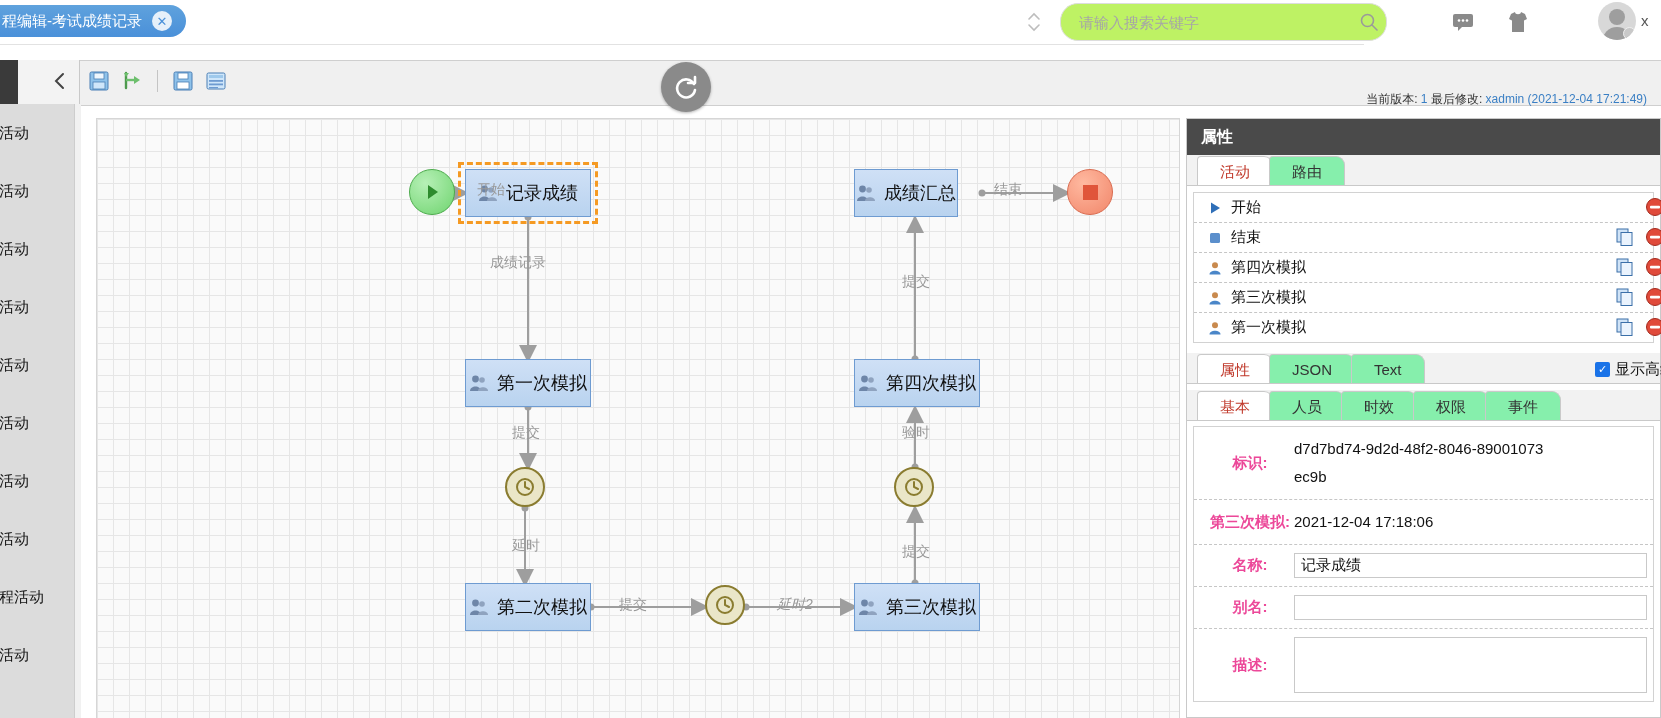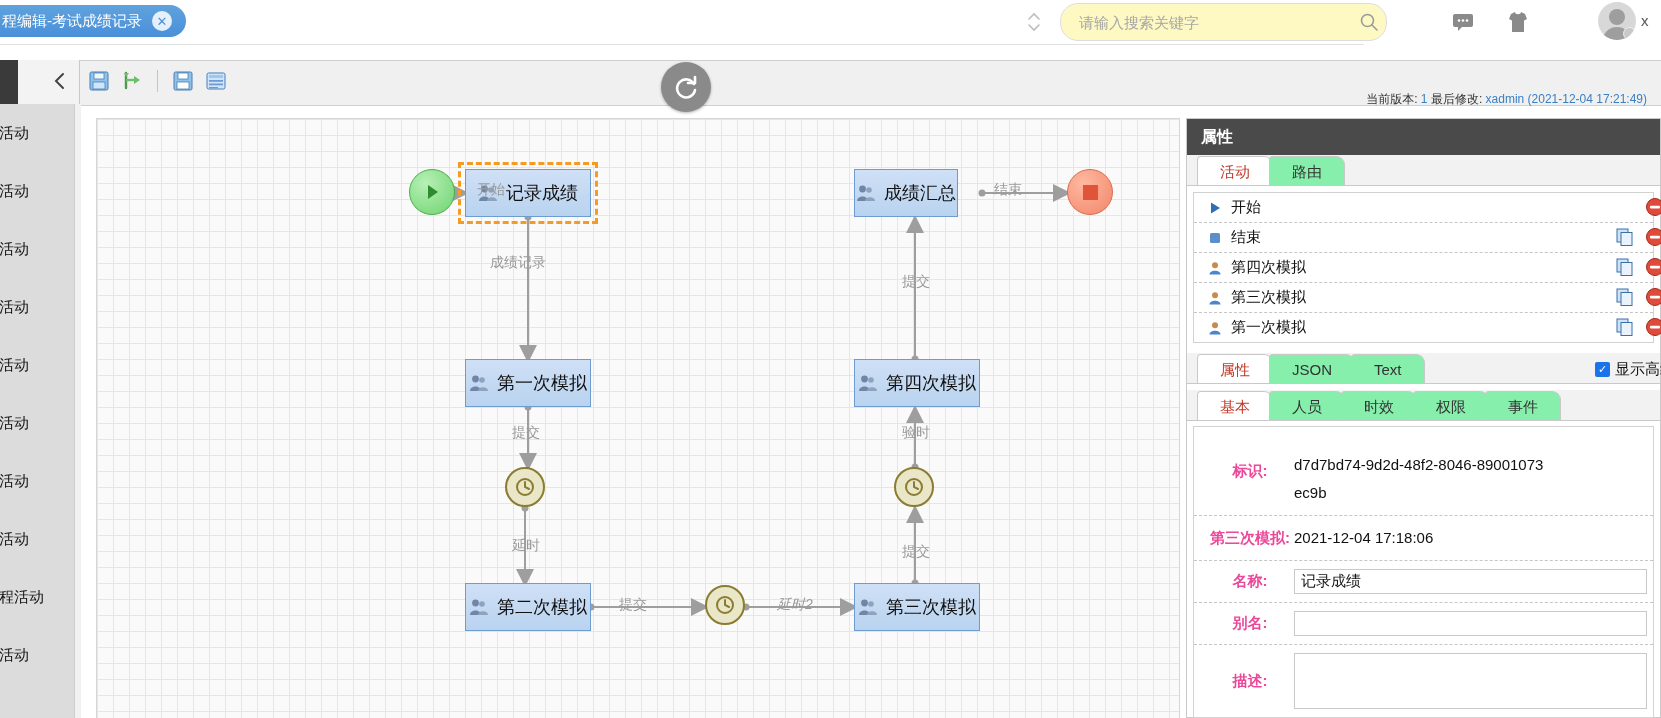--- a/index.html
+++ b/index.html
@@ -12,21 +12,21 @@
   .topbar{position:absolute;left:0;top:0;width:1364px;height:44px;background:#fff;border-bottom:1px solid #e2e2e2;}
   .tab-pill{position:absolute;left:-22px;top:5px;height:32px;border-radius:16px;background:#5b9bd5;
             background:linear-gradient(#5fa2dd,#4a90d9);color:#fff;display:flex;align-items:center;
             padding:0 14px 0 24px;font-size:15px;white-space:nowrap;}
   .tab-pill .x{width:20px;height:20px;border-radius:50%;background:rgba(255,255,255,.85);color:#4a90d9;
                margin-left:10px;display:flex;align-items:center;justify-content:center;font-size:13px;font-weight:bold;}
   .spin-arrows{position:absolute;left:1022px;top:4px;width:24px;height:36px;display:flex;flex-direction:column;
                align-items:center;justify-content:center;color:#bdbdbd;}
   .spin-arrows svg{display:block;}
   .searchbox{position:absolute;left:1060px;top:3px;width:325px;height:36px;border:1px solid #ddd;border-radius:18px;
-             display:flex;align-items:center;background:#fef9c3;}
+             display:flex;align-items:center;background:#bef264;}
   .searchbox input{flex:1;border:0;outline:none;background:transparent;font-size:15px;color:#333;padding:0 10px 0 18px;
                    font-family:"Liberation Sans",sans-serif;}
   .searchbox input::placeholder{color:#a6a6a6;}
   .search-ico{width:34px;display:flex;align-items:center;justify-content:center;color:#9a9a9a;}
   .top-icon{position:absolute;top:9px;width:28px;height:26px;display:flex;align-items:center;justify-content:center;color:#8a8a8a;}
   .avatar{position:absolute;left:1598px;top:2px;width:38px;height:38px;border-radius:50%;background:#d8d8d8;overflow:hidden;}
   .avatar .head{position:absolute;left:11px;top:7px;width:16px;height:16px;border-radius:50%;background:#9e9e9e;}
   .avatar .body{position:absolute;left:4px;top:25px;width:30px;height:20px;border-radius:15px 15px 0 0;background:#9e9e9e;}
   .avatar .badge{position:absolute;left:25px;top:25px;width:11px;height:11px;border-radius:50%;background:#c9c9c9;border:1px solid #eee;}
   .user-name{position:absolute;left:1641px;top:12px;font-size:15px;color:#555;white-space:nowrap;}
@@ -502,21 +502,21 @@
     <div class="tb active">基本</div>
     <div class="tb">人员</div>
     <div class="tb">时效</div>
     <div class="tb">权限</div>
     <div class="tb">事件</div>
   </div>
 
   <div class="form-area">
     <div class="frow">
       <div class="flabel">标识:</div>
-      <div class="fval" style="width:250px;word-break:break-all;margin-top:16px;">d7d7bd74-9d2d-48f2-8046-89001073ec9b</div>
+      <div class="fval" style="width:250px;word-break:break-all;">d7d7bd74-9d2d-48f2-8046-89001073ec9b</div>
     </div>
     <div class="frow">
       <div class="flabel">第三次模拟:</div>
       <div class="fval">2021-12-04 17:18:06</div>
     </div>
     <div class="frow">
       <div class="flabel">名称:</div>
       <input class="finput" type="text" value="记录成绩" style="">
     </div>
     <div class="frow">

